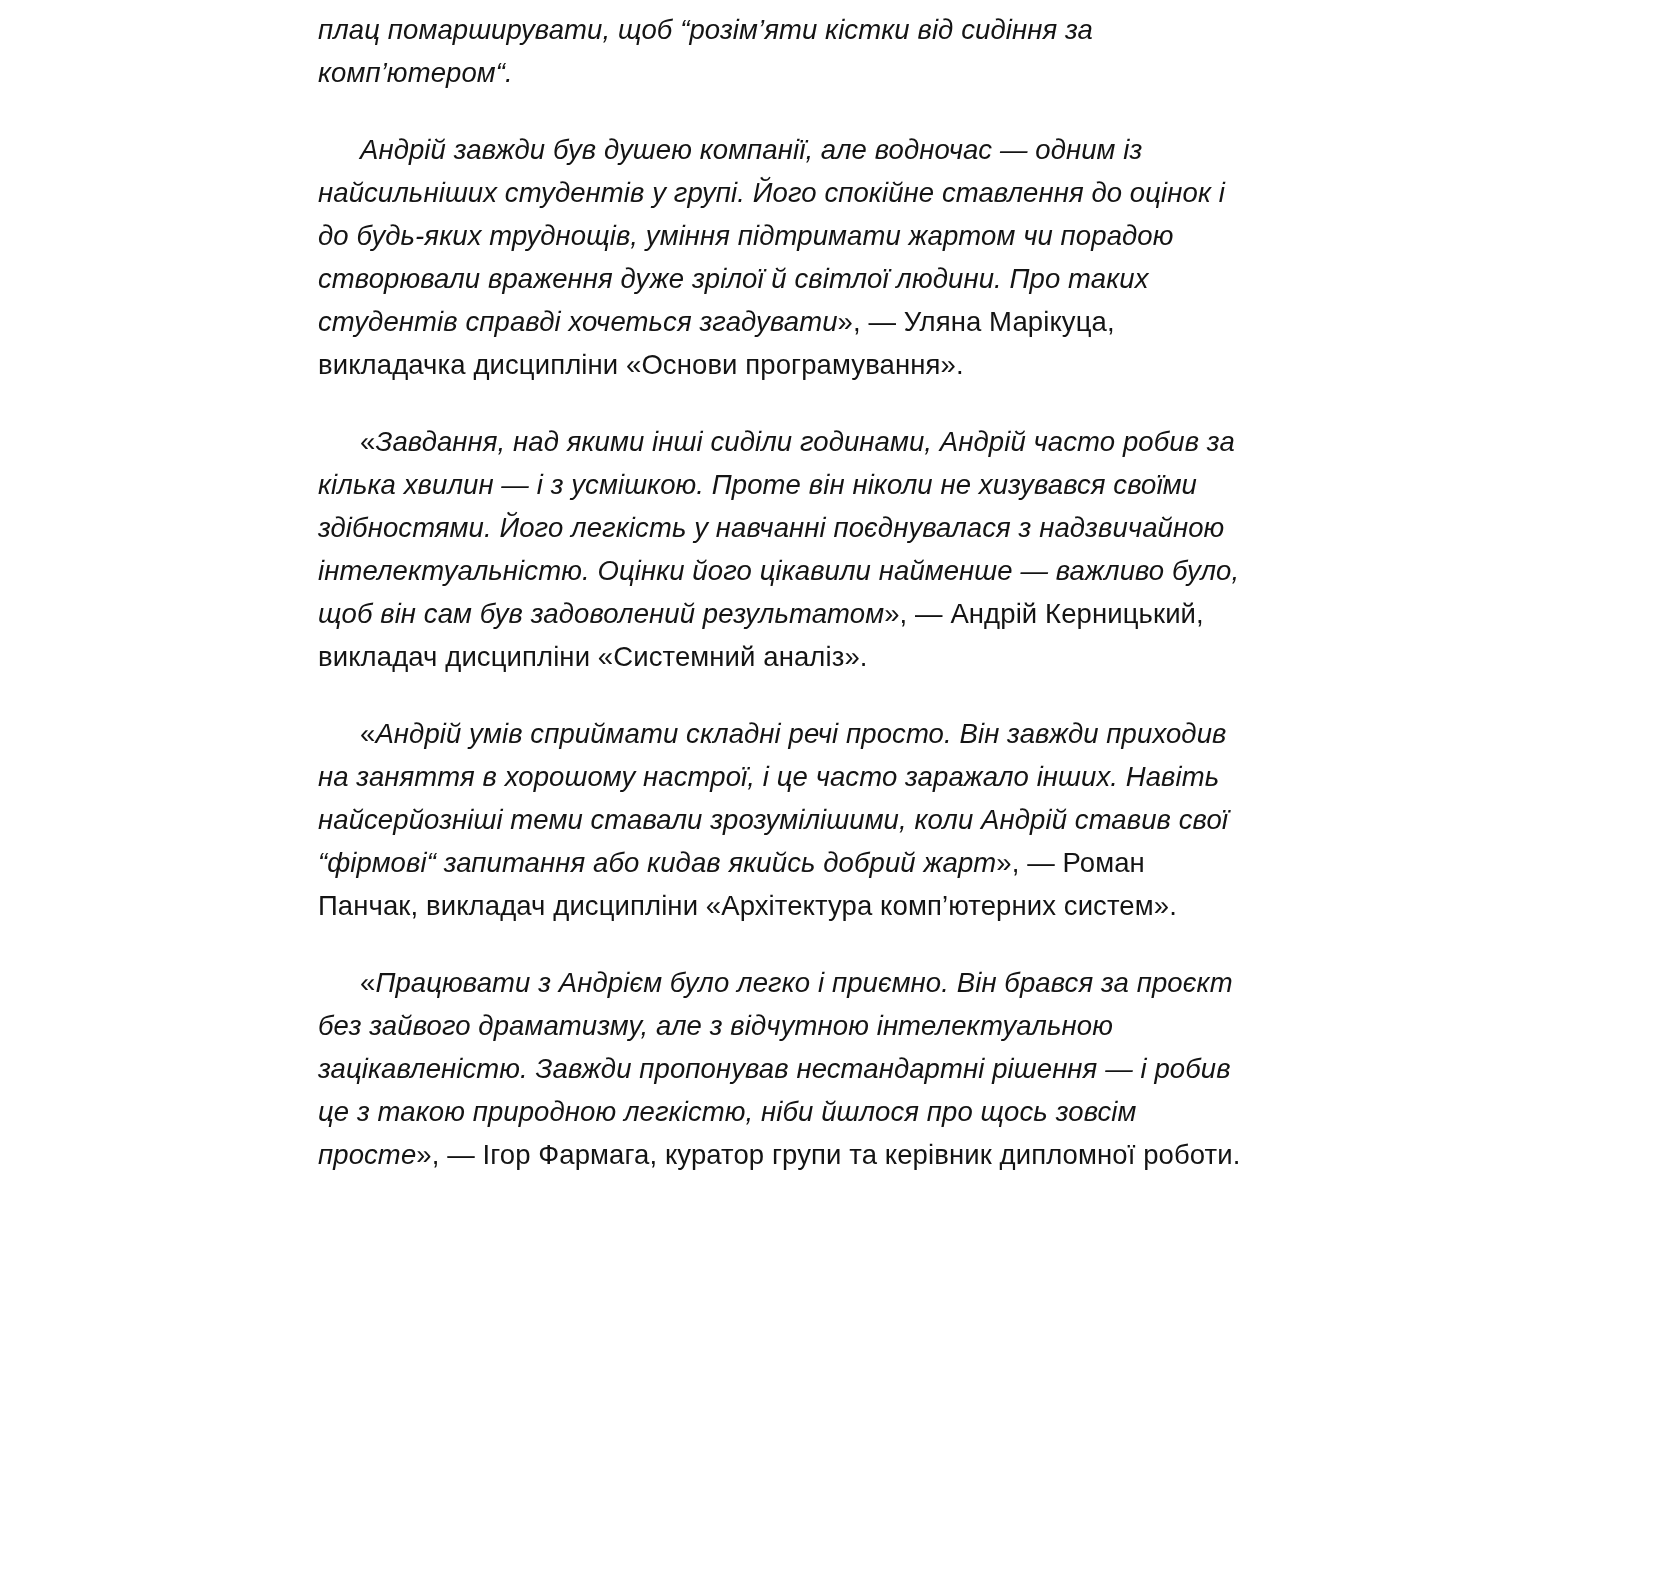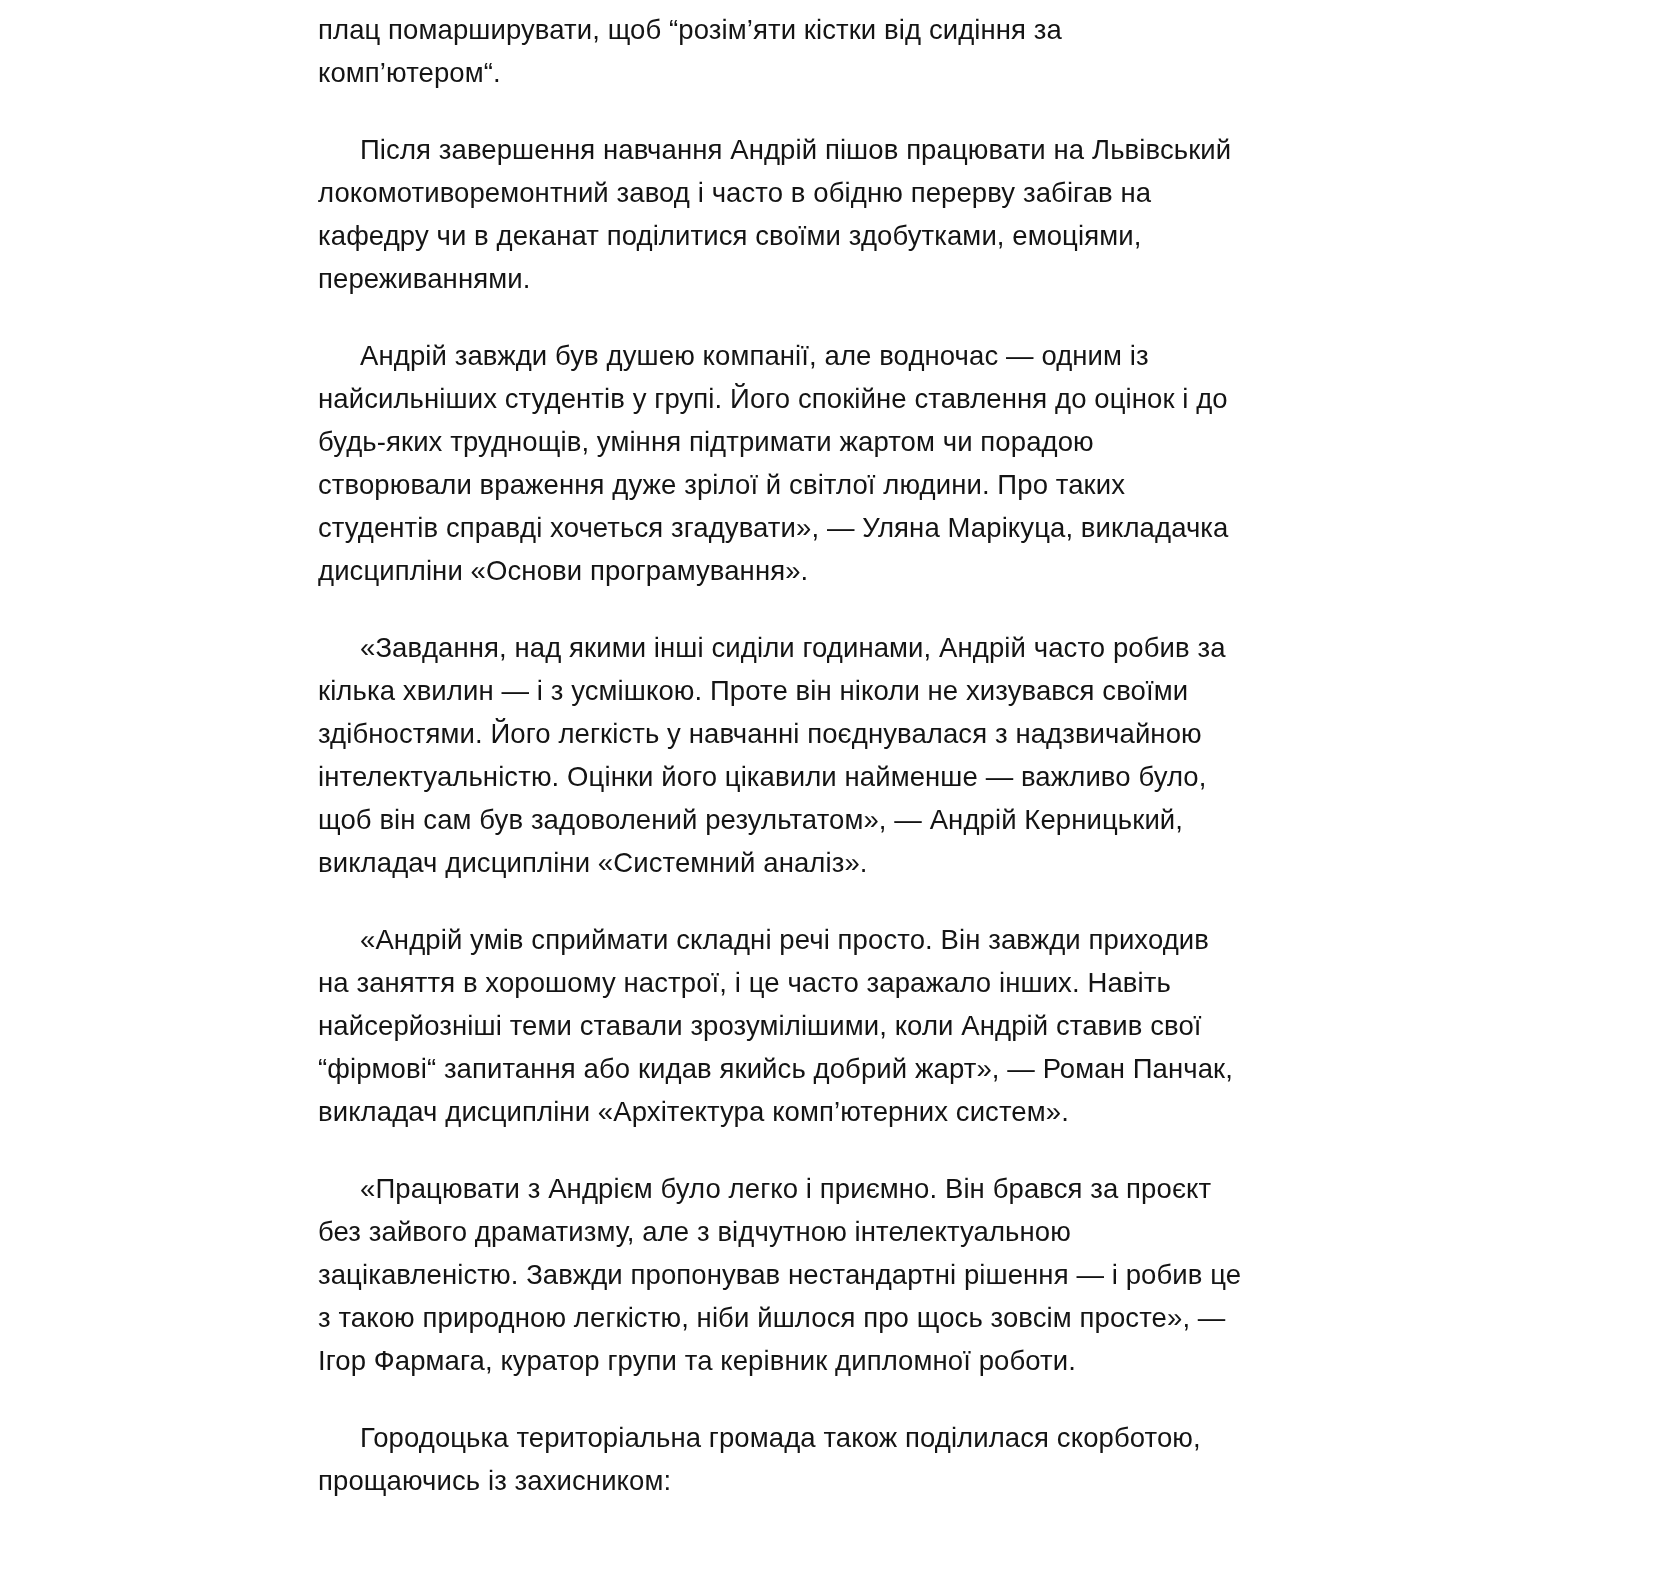--- a/index.html
+++ b/index.html
@@ -29,35 +29,34 @@
     letter-spacing: 0.1px;
   }
   .para.first {
     margin-top: 0;
     text-indent: 0;
   }
   .para.indent {
     text-indent: 42px;
   }
   .ital {
+    font-style: italic;
   }
   .bold {
     font-weight: normal;
     font-style: normal;
   }
   .normal {
     font-style: normal;
   }
 </style>
 </head>
 <body>
 
 <div class="page">
   <div id="paragraph-container">
       <p class="para first"><span class="ital">плац помарширувати, щоб “розім’яти кістки від сидіння за комп’ютером“.</span></p>
-      <p class="para indent"><span class="ital">Після завершення навчання Андрій пішов працювати на Львівський локомотиворемонтний завод і часто в обідню перерву забігав на кафедру чи в деканат поділитися своїми здобутками, емоціями, переживаннями.</span></p>
       <p class="para indent"><span class="ital">Андрій завжди був душею компанії, але водночас — одним із найсильніших студентів у групі. Його спокійне ставлення до оцінок і до будь-яких труднощів, уміння підтримати жартом чи порадою створювали враження дуже зрілої й світлої людини. Про таких студентів справді хочеться згадувати</span><span class="normal">», — </span><span class="bold">Уляна Марікуца</span><span class="normal">, викладачка дисципліни «Основи програмування».</span></p>
       <p class="para indent"><span class="normal">«</span><span class="ital">Завдання, над якими інші сиділи годинами, Андрій часто робив за кілька хвилин — і з усмішкою. Проте він ніколи не хизувався своїми здібностями. Його легкість у навчанні поєднувалася з надзвичайною інтелектуальністю. Оцінки його цікавили найменше — важливо було, щоб він сам був задоволений результатом</span><span class="normal">», — </span><span class="bold">Андрій Керницький</span><span class="normal">, викладач дисципліни «Системний аналіз».</span></p>
       <p class="para indent"><span class="normal">«</span><span class="ital">Андрій умів сприймати складні речі просто. Він завжди приходив на заняття в хорошому настрої, і це часто заражало інших. Навіть найсерйозніші теми ставали зрозумілішими, коли Андрій ставив свої “фірмові“ запитання або кидав якийсь добрий жарт</span><span class="normal">», — </span><span class="bold">Роман Панчак</span><span class="normal">, викладач дисципліни «Архітектура комп’ютерних систем».</span></p>
       <p class="para indent"><span class="normal">«</span><span class="ital">Працювати з Андрієм було легко і приємно. Він брався за проєкт без зайвого драматизму, але з відчутною інтелектуальною зацікавленістю. Завжди пропонував нестандартні рішення — і робив це з такою природною легкістю, ніби йшлося про щось зовсім просте</span><span class="normal">», — </span><span class="bold">Ігор Фармага</span><span class="normal">, куратор групи та керівник дипломної роботи.</span></p>
-      <p class="para indent"><span class="bold">Городоцька територіальна громада</span><span class="normal"> також поділилася скорботою, прощаючись із захисником:</span></p>
     </div>
 </div>
 
 </body></html>

